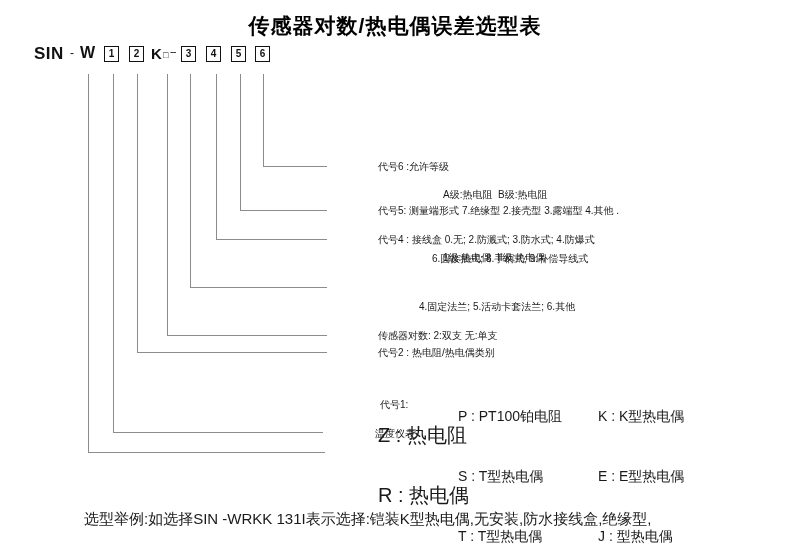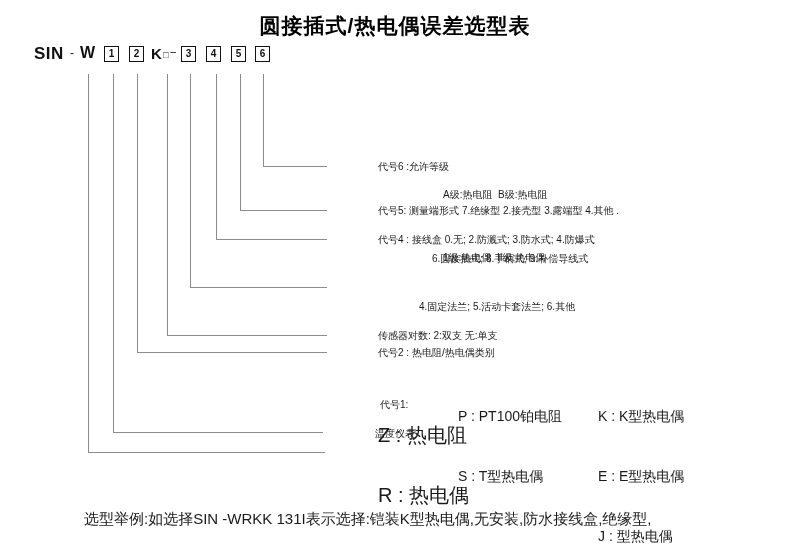--- a/index.html
+++ b/index.html
@@ -26,21 +26,21 @@
   
   .vl{position:absolute;width:1px;background:#8c8c8c;}
   .hl{position:absolute;height:1px;background:#8c8c8c;}
   .stack div{white-space:pre;}
 </style>
 </head>
 <body>
 
 <div id="stage">
 
-  <div class="title">圆接插式/热电偶误差选型表</div>
+  <div class="title">传感器对数/热电偶误差选型表</div>
 
   <div>
     <span class="abs mono-bold" style="left:34px;top:44px;font-size:17px;letter-spacing:0.5px;">SIN</span>
     <span class="abs" style="left:70px;top:46px;font-size:12px;color:#111;">-</span>
     <span class="abs mono-bold" style="left:80px;top:44px;font-size:16px;">W</span>
 
     <span class="dbox" style="left:104px;top:46px;">1</span>
     <span class="dbox" style="left:129px;top:46px;">2</span>
 
     <span class="abs mono-bold" style="left:151px;top:45px;font-size:15px;">K</span>
@@ -89,20 +89,21 @@
   <div class="abs lbl" style="left:330px;top:344px;">代号2 : 热电阻/热电偶类别</div>
 
   <div class="abs lbl" style="left:332px;top:396px;">代号1:</div>
   <div class="abs stack" style="left:378px;top:385px;font-size:20px;line-height:20px;">
     <div>Z : 热电阻</div>
     <div>R : 热电偶</div>
   </div>
   <div class="abs stack" style="left:458px;top:366px;font-size:14px;line-height:20px;">
     <div>P : PT100铂电阻</div>
     <div>S : T型热电偶</div>
+    <div>T : T型热电偶</div>
     
   </div>
   <div class="abs stack" style="left:598px;top:366px;font-size:14px;line-height:20px;">
     <div>K : K型热电偶</div>
     <div>E : E型热电偶</div>
     <div>J : 型热电偶</div>
     
   </div>
 
   <div class="abs lbl" style="left:327px;top:425px;text-align:right;">温度仪表</div>

